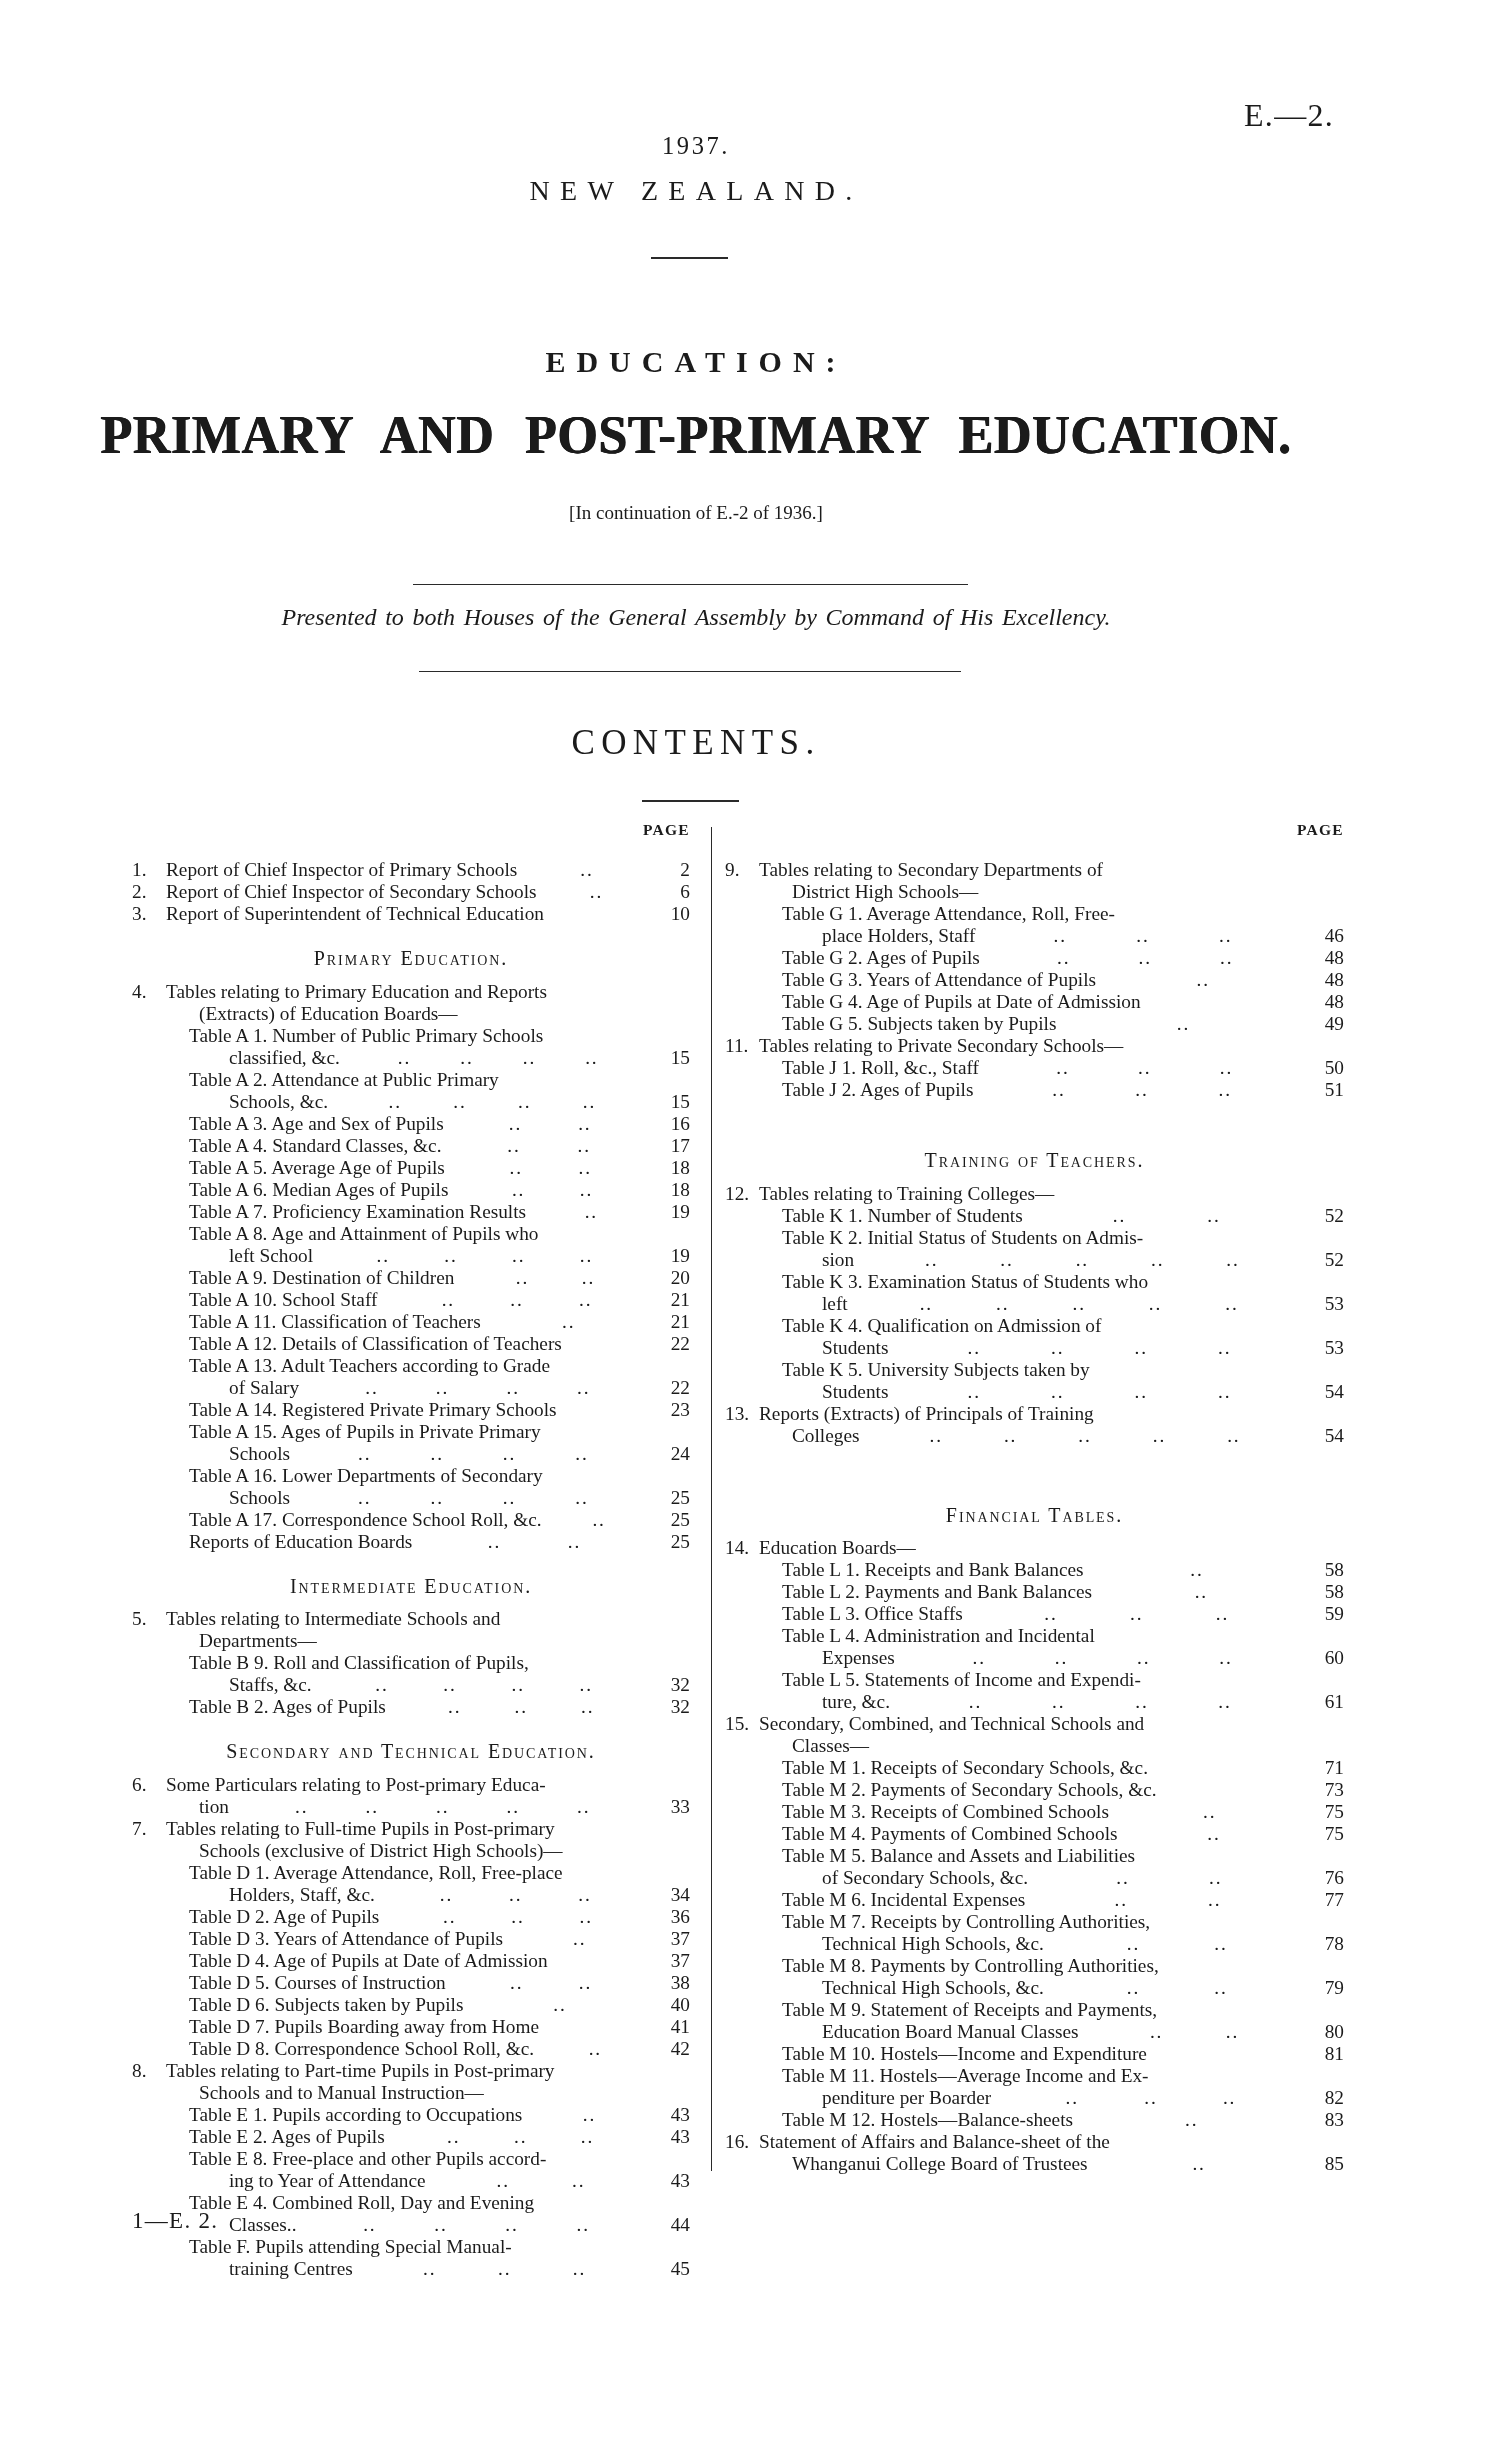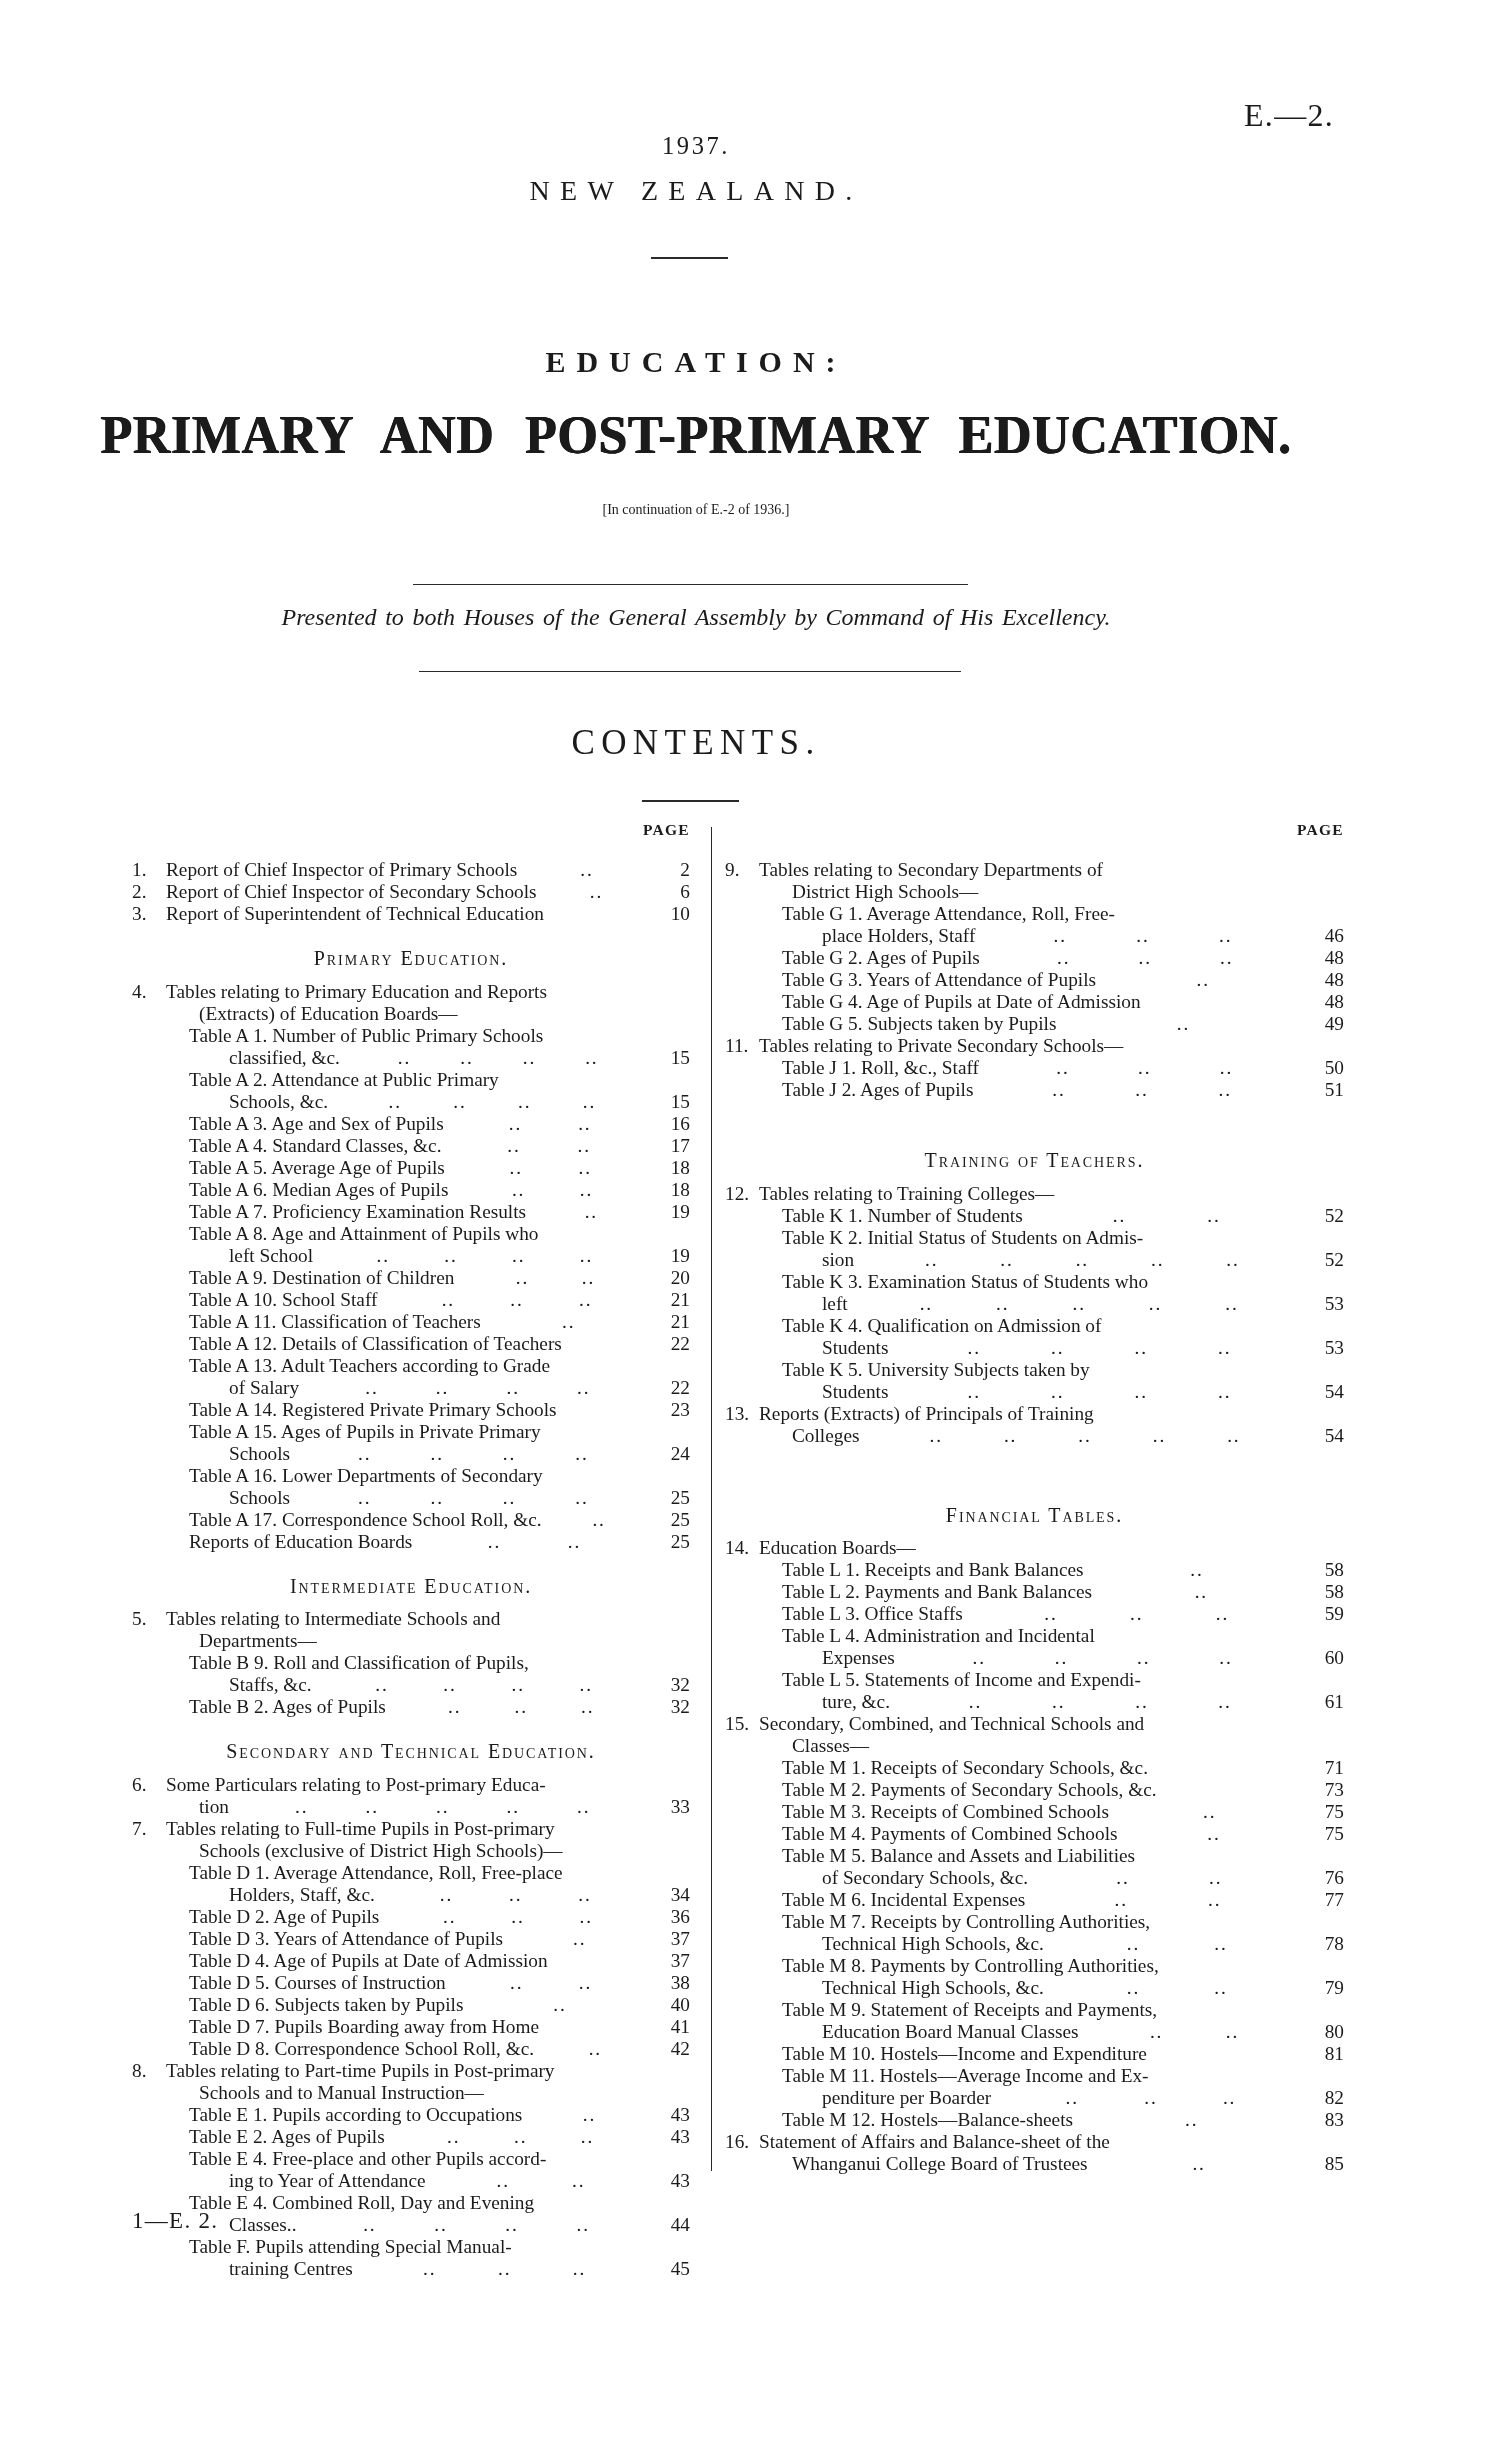--- a/index.html
+++ b/index.html
@@ -14,21 +14,21 @@
   .hdr{position:absolute;left:64px;width:1264px;text-align:center;white-space:nowrap;}
   .doc-code{position:absolute;left:1244px;top:97px;width:193px;font-size:32px;letter-spacing:1.3px;text-align:left;}
   .year{top:132px;font-size:24.5px;letter-spacing:2.6px;}
   .country{top:175px;font-size:28px;letter-spacing:10.3px;}
   .subject{top:345px;font-size:30px;font-weight:bold;letter-spacing:11px;}
   .main-title{
     top:405px;font-size:52px;font-weight:bold;letter-spacing:0.6px;word-spacing:17px;
     text-shadow:0.6px 0 0 currentColor,-0.3px 0 0 currentColor;
     transform:scaleY(1.04);
   }
-  .continuation{top:502px;font-size:14px;}
+  .continuation{top:502px;font-size:19px;}
   .presented{top:604px;font-size:24px;font-style:italic;word-spacing:2.6px;}
   .contents-title{top:723px;font-size:35px;letter-spacing:6.4px;}
   .rule{position:absolute;background:#2a2a2a;}
   .rule-nz{left:651px;top:257px;width:77px;height:1.9px;}
   .rule-a{left:413px;top:584px;width:555px;height:1.3px;}
   .rule-b{left:419px;top:671px;width:542px;height:1.3px;}
   .rule-c{left:642px;top:800px;width:97px;height:1.9px;}
   .col-divider{position:absolute;left:711px;top:827px;width:1.3px;height:1344px;background:#2a2a2a;}
 
   .toc-wrap{position:absolute;left:132px;top:820px;width:1212px;display:flex;}
@@ -446,21 +446,21 @@
           <div class="toc-line ind2">
             <span class="txt">Table E 2. Ages of Pupils</span>
             <span class="dots">
               <i>..</i>
               <i>..</i>
               <i>..</i>
             </span>
             <span class="pg">43</span>
           </div>
           <div class="toc-line ind2">
-            <span class="txt">Table E 4. Free-place and other Pupils accord-</span>
+            <span class="txt">Table E 8. Free-place and other Pupils accord-</span>
             <span class="dots"></span>
             <span class="pg"></span>
           </div>
           <div class="toc-line ind3">
             <span class="txt">ing to Year of Attendance</span>
             <span class="dots">
               <i>..</i>
               <i>..</i>
             </span>
             <span class="pg">43</span>

